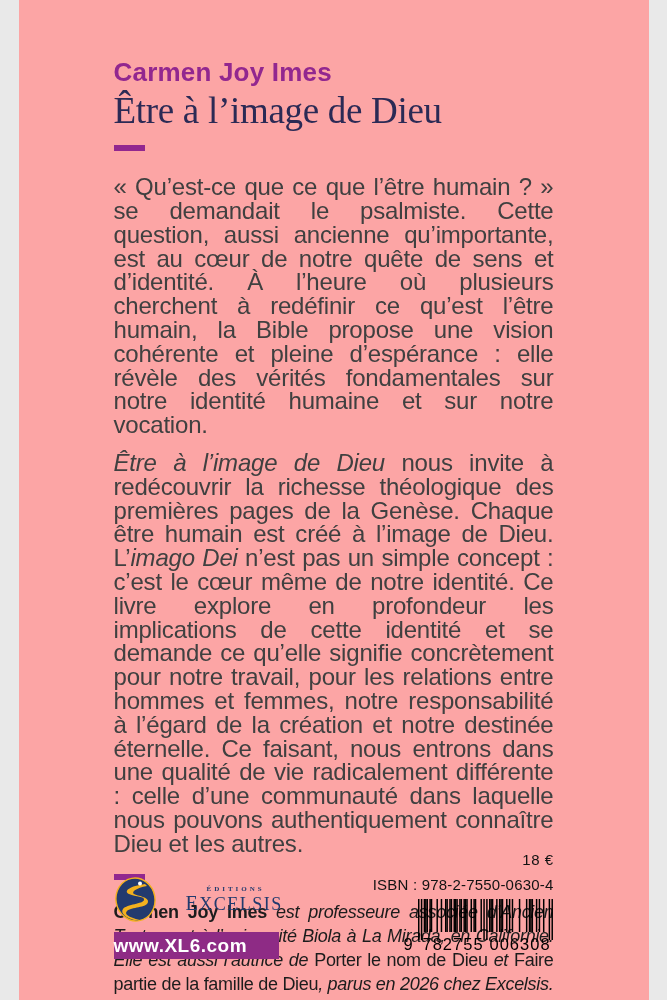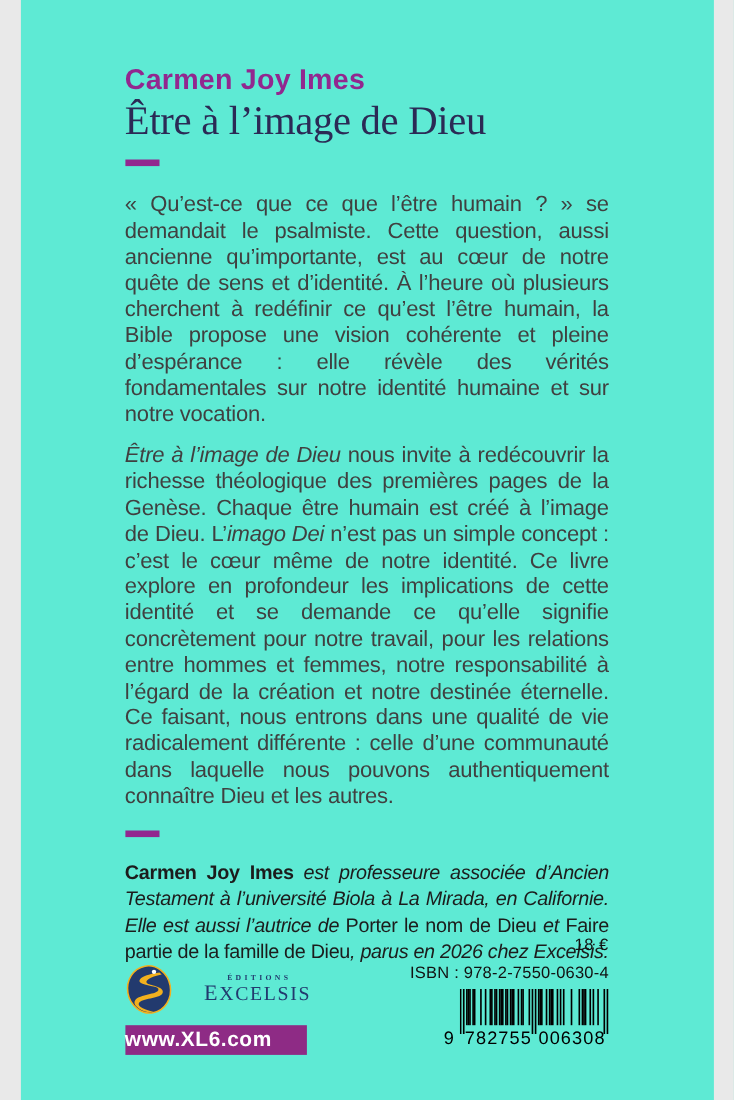--- a/index.html
+++ b/index.html
@@ -1,20 +1,20 @@
 <!DOCTYPE html>
 <html lang="fr"><head>
 <meta charset="utf-8">
 <style>
   html,body{margin:0;padding:0;background:#e9e9e9;}
   .page{
     position:relative;
     width:630px;height:1000px;
     margin:0 auto;
-    background:#5eead4;
+    background:#fca5a5;
     font-family:"Liberation Sans", sans-serif;
     overflow:hidden;
     box-sizing:border-box;
   }
   .content{
     position:absolute;
     left:95px;right:95px;top:58px;
   }
   .author{
     color:#92278f;
@@ -34,21 +34,21 @@
   }
   .dash{
     width:31px;height:6px;
     background:#92278f;
     margin-top:14px;
   }
   .synopsis{margin-top:24px;}
   .body-par{
     margin:0 0 14px 0;
     color:#404040;
-    font-size:20px;
+    font-size:24px;
     line-height:23.8px;
     text-align:justify;
     letter-spacing:-.2px;
   }
   .body-par em{font-style:italic;}
   .dash2{margin-top:18px;}
   .bio{
     margin:20px 0 0 0;
     color:#1c1c1c;
     font-size:18px;

